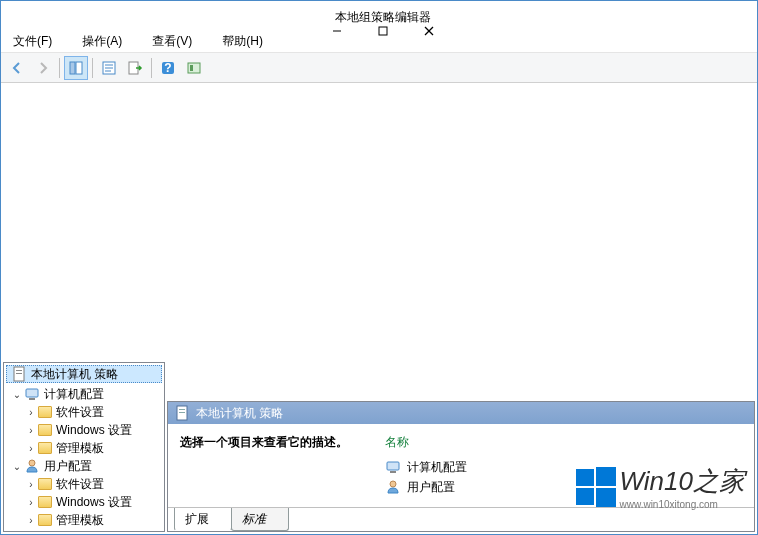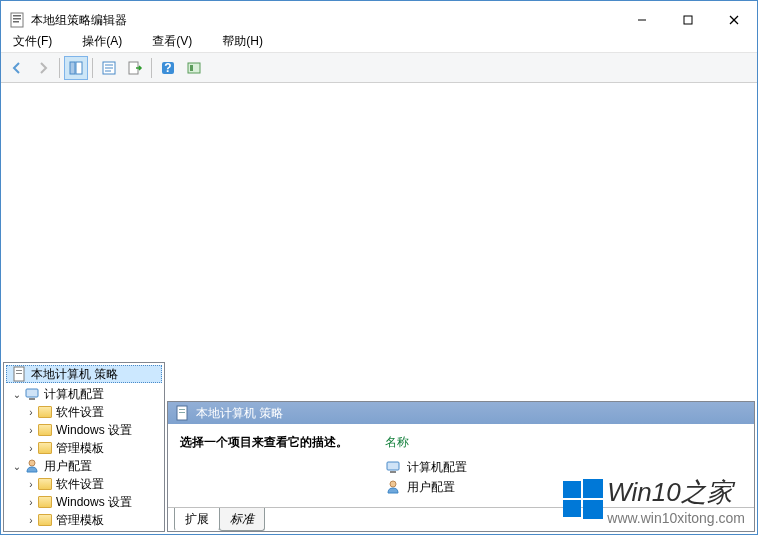--- a/index.html
+++ b/index.html
@@ -1,18 +1,18 @@
 <!DOCTYPE html>
 <html><head>
 <meta charset="utf-8">
 <style>
 * { box-sizing: border-box; margin: 0; padding: 0; font-family: "Microsoft YaHei", "Segoe UI", sans-serif; font-size: 12px; }
 html, body { width: 758px; height: 535px; overflow: hidden; }
 .window { width: 758px; height: 535px; border: 1px solid #4a8ac8; background: #fff; display: flex; flex-direction: column; position: relative; }
-.titlebar { height: 30px; display: flex; align-items: center; padding: 8px 0 0 8px; background: #fff; }
+.titlebar { height: 30px; display: flex; align-items: center; padding: 8px 0 0 8px; background: #fff; flex-direction: column; }
 .titlebar .app-icon { width: 16px; height: 16px; margin-right: 6px; }
 .titlebar .title { flex: 1; color: #000; }
 .win-controls { display: flex; height: 100%; }
 .win-btn { width: 46px; display: flex; align-items: center; justify-content: center; color: #222; }
 .menubar { height: 22px; display: flex; align-items: center; padding: 0 4px; gap: 14px; border-bottom: 1px solid #e5e5e5; }
 .menu-item { padding: 2px 8px; }
 .toolbar { height: 30px; display: flex; align-items: center; padding: 0 4px; gap: 2px; border-bottom: 1px solid #d0d0d0; background: #f5f6f7; }
 .tool-btn { width: 24px; height: 24px; display: flex; align-items: center; justify-content: center; border: 1px solid transparent; }
 .tool-btn.selected { background: #cde6f7; border: 1px solid #7eb4ea; }
 .tool-sep { width: 1px; height: 20px; background: #c0c0c0; margin: 0 2px; }
@@ -26,26 +26,26 @@
 .detail-pane { flex: 1; display: flex; flex-direction: column; margin: 2px 2px 2px 0; border: 1px solid #828790; min-width: 0; }
 .detail-header { height: 22px; background: linear-gradient(#92afd6,#7fa2cf); display: flex; align-items: center; padding: 0 6px; color: #fff; }
 .detail-header .hdr-icon { width: 16px; height: 16px; margin-right: 6px; }
 .detail-body { flex: 1; display: flex; padding: 10px 12px; }
 .desc-col { width: 205px; color: #000; font-weight: bold; }
 .list-col { flex: 1; }
 .col-header { color: #15803d; margin-bottom: 6px; }
 .list-item { display: flex; align-items: center; height: 20px; }
 .list-item svg { width: 16px; height: 16px; margin-right: 6px; }
 .tabs-strip { height: 24px; border-top: 1px solid #c0c0c0; display: flex; padding-left: 6px; background: #fff; }
-.tab { padding: 3px 10px 0 10px; border: 1px solid #919b9c; border-top: none; border-bottom: 1px solid #fff; background: #fff; margin-right: -1px; font-size: 12px; border-radius: 0 0 3px 3px; }
+.tab { padding: 3px 22px 0 10px; border: 1px solid #919b9c; border-top: none; border-bottom: 1px solid #fff; background: #fff; margin-right: -1px; font-size: 12px; border-radius: 0 0 3px 3px; }
 .tab.inactive { background: #f4f4f4; border-bottom: 1px solid #919b9c; font-style: italic; }
-.watermark { position: absolute; right: 12px; bottom: 8px; display: flex; pointer-events: none; }
+.watermark { position: absolute; right: 12px; bottom: 23px; display: flex; align-items: center; pointer-events: none; }
 .wm-text { text-align: left; }
 .wm-text .big { font-size: 26px; color: #303030; font-style: italic; font-weight: 300; }
-.wm-text .small { font-size: 14px; color: #7a7a7a; }
+.wm-text .small { font-size: 10px; color: #7a7a7a; }
 </style>
 </head>
 <body>
 
 <div class="window">
 
   <div class="titlebar">
     <svg class="app-icon" viewBox="0 0 16 16">
         <rect x="2" y="1" width="12" height="14" fill="#fff" stroke="#7a7a7a"></rect>
         <rect x="4" y="3" width="8" height="1.5" fill="#6b6b6b"></rect>

